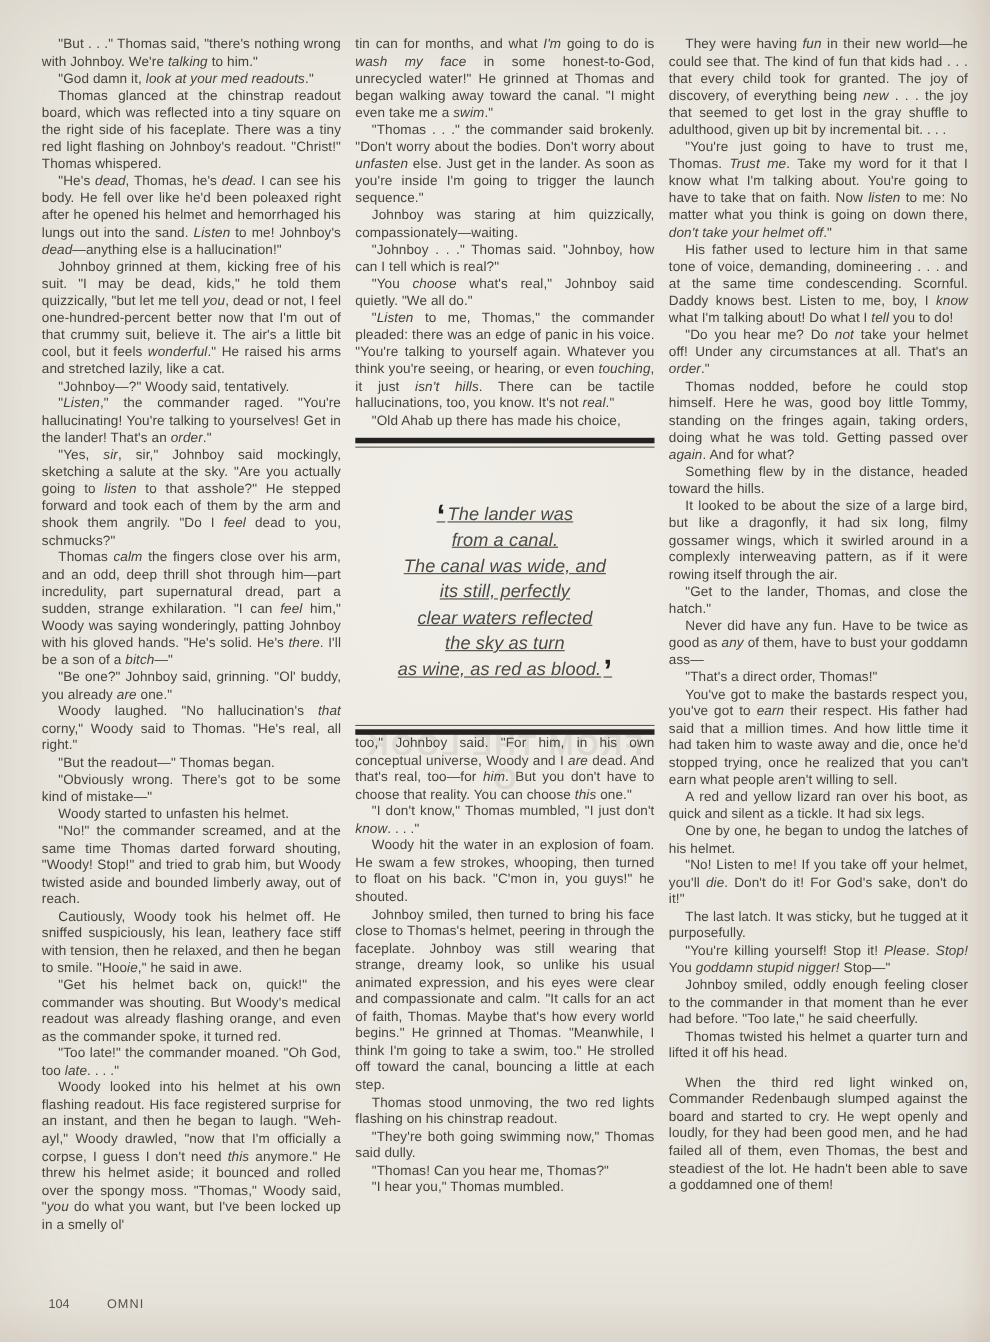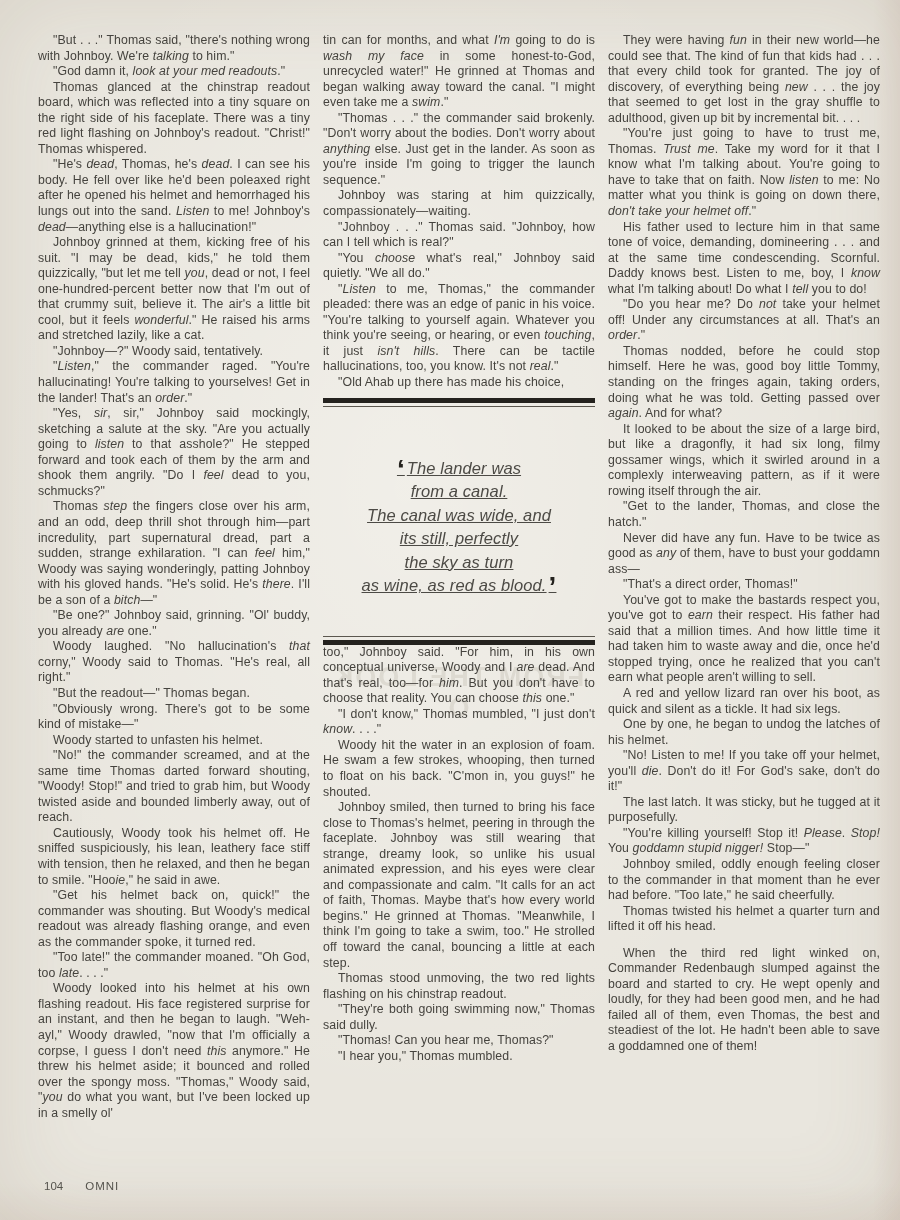--- a/index.html
+++ b/index.html
@@ -68,84 +68,86 @@
     font-size: 27px; font-weight: bold; letter-spacing: 2px;
     color: rgba(110, 98, 78, 0.13);
     transform: scaleX(-1);
     pointer-events: none;
   }
 
   .footer {
     position: absolute; left: 44px; top: 1180px;
     font-size: 11.5px; color: #55534d;
   }
-  .footer .mag { margin-left: 22px; letter-spacing: 1px; }
+  .footer .mag { margin-left: 34px; letter-spacing: 1px; }
 </style>
 </head>
 <body>
 
 <div class="page">
 
   <div class="ghost">FROM THE LOOK O</div>
 
   <div class="cols">
     <div class="col">
         <p>"But . . ." Thomas said, "there's nothing wrong with Johnboy. We're <i>talking</i> to him."</p>
         <p>"God damn it, <i>look at your med readouts</i>."</p>
         <p>Thomas glanced at the chinstrap readout board, which was reflected into a tiny square on the right side of his faceplate. There was a tiny red light flashing on Johnboy's readout. "Christ!" Thomas whispered.</p>
         <p>"He's <i>dead</i>, Thomas, he's <i>dead</i>. I can see his body. He fell over like he'd been poleaxed right after he opened his helmet and hemorrhaged his lungs out into the sand. <i>Listen</i> to me! Johnboy's <i>dead</i>—anything else is a hallucination!"</p>
         <p>Johnboy grinned at them, kicking free of his suit. "I may be dead, kids," he told them quizzically, "but let me tell <i>you</i>, dead or not, I feel one-hundred-percent better now that I'm out of that crummy suit, believe it. The air's a little bit cool, but it feels <i>wonderful</i>." He raised his arms and stretched lazily, like a cat.</p>
         <p>"Johnboy—?" Woody said, tentatively.</p>
         <p>"<i>Listen</i>," the commander raged. "You're hallucinating! You're talking to yourselves! Get in the lander! That's an <i>order</i>."</p>
         <p>"Yes, <i>sir</i>, sir," Johnboy said mockingly, sketching a salute at the sky. "Are you actually going to <i>listen</i> to that asshole?" He stepped forward and took each of them by the arm and shook them angrily. "Do I <i>feel</i> dead to you, schmucks?"</p>
-        <p>Thomas <i>step</i> the fingers close over his arm, and an odd, deep thrill shot through him—part incredulity, part supernatural dread, part a sudden, strange exhilaration. "I can <i>feel</i> him," Woody was saying wonderingly, patting Johnboy with his gloved hands. "He's solid. He's <i>there</i>. I'll be a son of a <i>bitch</i>—"</p>
+        <p>Thomas <i>calm</i> the fingers close over his arm, and an odd, deep thrill shot through him—part incredulity, part supernatural dread, part a sudden, strange exhilaration. "I can <i>feel</i> him," Woody was saying wonderingly, patting Johnboy with his gloved hands. "He's solid. He's <i>there</i>. I'll be a son of a <i>bitch</i>—"</p>
         <p>"Be one?" Johnboy said, grinning. "Ol' buddy, you already <i>are</i> one."</p>
         <p>Woody laughed. "No hallucination's <i>that</i> corny," Woody said to Thomas. "He's real, all right."</p>
         <p>"But the readout—" Thomas began.</p>
         <p>"Obviously wrong. There's got to be some kind of mistake—"</p>
         <p>Woody started to unfasten his helmet.</p>
         <p>"No!" the commander screamed, and at the same time Thomas darted forward shouting, "Woody! Stop!" and tried to grab him, but Woody twisted aside and bounded limberly away, out of reach.</p>
         <p>Cautiously, Woody took his helmet off. He sniffed suspiciously, his lean, leathery face stiff with tension, then he relaxed, and then he began to smile. "Hoo<i>ie</i>," he said in awe.</p>
         <p>"Get his helmet back on, quick!" the commander was shouting. But Woody's medical readout was already flashing orange, and even as the commander spoke, it turned red.</p>
         <p>"Too late!" the commander moaned. "Oh God, too <i>late</i>. . . ."</p>
         <p>Woody looked into his helmet at his own flashing readout. His face registered surprise for an instant, and then he began to laugh. "Weh-ayl," Woody drawled, "now that I'm officially a corpse, I guess I don't need <i>this</i> anymore." He threw his helmet aside; it bounced and rolled over the spongy moss. "Thomas," Woody said, "<i>you</i> do what you want, but I've been locked up in a smelly ol'</p>
       </div>
     <div class="col">
         <p class="noindent">tin can for months, and what <i>I'm</i> going to do is <i>wash my face</i> in some honest-to-God, unrecycled water!" He grinned at Thomas and began walking away toward the canal. "I might even take me a <i>swim</i>."</p>
-        <p>"Thomas . . ." the commander said brokenly. "Don't worry about the bodies. Don't worry about <i>anything</i> else. Just get in the lander. As soon as you're inside I'm going to trigger the launch sequence."</p>
+        <p>"Thomas . . ." the commander said brokenly. "Don't worry about the bodies. Don't worry about <i>unfasten</i> else. Just get in the lander. As soon as you're inside I'm going to trigger the launch sequence."</p>
         <p>Johnboy was staring at him quizzically, compassionately—waiting.</p>
         <p>"Johnboy . . ." Thomas said. "Johnboy, how can I tell which is real?"</p>
         <p>"You <i>choose</i> what's real," Johnboy said quietly. "We all do."</p>
         <p>"<i>Listen</i> to me, Thomas," the commander pleaded: there was an edge of panic in his voice. "You're talking to yourself again. Whatever you think you're seeing, or hearing, or even <i>touching</i>, it just <i>isn't hills</i>. There can be tactile hallucinations, too, you know. It's not <i>real</i>."</p>
         <p>"Old Ahab up there has made his choice,</p>
         <div class="rule rule-top"></div>
         <div class="pullquote">
           <div class="pq-line"><span class="qmark open">‘</span>The lander was</div>
           <div class="pq-line">from a canal.</div>
           <div class="pq-line">The canal was wide, and</div>
           <div class="pq-line">its still, perfectly</div>
+          <div class="pq-line">clear waters reflected</div>
           <div class="pq-line">the sky as turn</div>
           <div class="pq-line">as wine, as red as blood.<span class="qmark close">’</span></div>
         </div>
         <div class="rule rule-bottom"></div>
         <p class="noindent after-quote">too," Johnboy said. "For him, in his own conceptual universe, Woody and I <i>are</i> dead. And that's real, too—for <i>him</i>. But you don't have to choose that reality. You can choose <i>this</i> one."</p>
         <p>"I don't know," Thomas mumbled, "I just don't <i>know</i>. . . ."</p>
         <p>Woody hit the water in an explosion of foam. He swam a few strokes, whooping, then turned to float on his back. "C'mon in, you guys!" he shouted.</p>
         <p>Johnboy smiled, then turned to bring his face close to Thomas's helmet, peering in through the faceplate. Johnboy was still wearing that strange, dreamy look, so unlike his usual animated expression, and his eyes were clear and compassionate and calm. "It calls for an act of faith, Thomas. Maybe that's how every world begins." He grinned at Thomas. "Meanwhile, I think I'm going to take a swim, too." He strolled off toward the canal, bouncing a little at each step.</p>
         <p>Thomas stood unmoving, the two red lights flashing on his chinstrap readout.</p>
         <p>"They're both going swimming now," Thomas said dully.</p>
         <p>"Thomas! Can you hear me, Thomas?"</p>
         <p>"I hear you," Thomas mumbled.</p>
       </div>
     <div class="col">
         <p>They were having <i>fun</i> in their new world—he could see that. The kind of fun that kids had . . . that every child took for granted. The joy of discovery, of everything being <i>new</i> . . . the joy that seemed to get lost in the gray shuffle to adulthood, given up bit by incremental bit. . . .</p>
         <p>"You're just going to have to trust me, Thomas. <i>Trust me</i>. Take my word for it that I know what I'm talking about. You're going to have to take that on faith. Now <i>listen</i> to me: No matter what you think is going on down there, <i>don't take your helmet off</i>."</p>
         <p>His father used to lecture him in that same tone of voice, demanding, domineering . . . and at the same time condescending. Scornful. Daddy knows best. Listen to me, boy, I <i>know</i> what I'm talking about! Do what I <i>tell</i> you to do!</p>
         <p>"Do you hear me? Do <i>not</i> take your helmet off! Under any circumstances at all. That's an <i>order</i>."</p>
         <p>Thomas nodded, before he could stop himself. Here he was, good boy little Tommy, standing on the fringes again, taking orders, doing what he was told. Getting passed over <i>again</i>. And for what?</p>
+        <p>Something flew by in the distance, headed toward the hills.</p>
         <p>It looked to be about the size of a large bird, but like a dragonfly, it had six long, filmy gossamer wings, which it swirled around in a complexly interweaving pattern, as if it were rowing itself through the air.</p>
         <p>"Get to the lander, Thomas, and close the hatch."</p>
         <p>Never did have any fun. Have to be twice as good as <i>any</i> of them, have to bust your goddamn ass—</p>
         <p>"That's a direct order, Thomas!"</p>
         <p>You've got to make the bastards respect you, you've got to <i>earn</i> their respect. His father had said that a million times. And how little time it had taken him to waste away and die, once he'd stopped trying, once he realized that you can't earn what people aren't willing to sell.</p>
         <p>A red and yellow lizard ran over his boot, as quick and silent as a tickle. It had six legs.</p>
         <p>One by one, he began to undog the latches of his helmet.</p>
         <p>"No! Listen to me! If you take off your helmet, you'll <i>die</i>. Don't do it! For God's sake, don't do it!"</p>
         <p>The last latch. It was sticky, but he tugged at it purposefully.</p>
         <p>"You're killing yourself! Stop it! <i>Please</i>. <i>Stop!</i> You <i>goddamn stupid nigger!</i> Stop—"</p>

